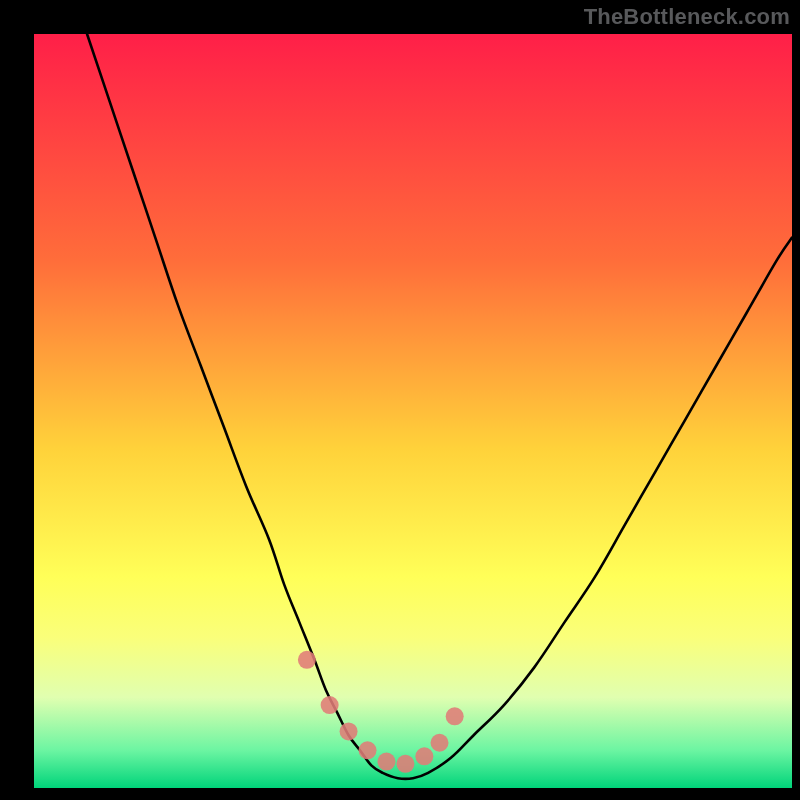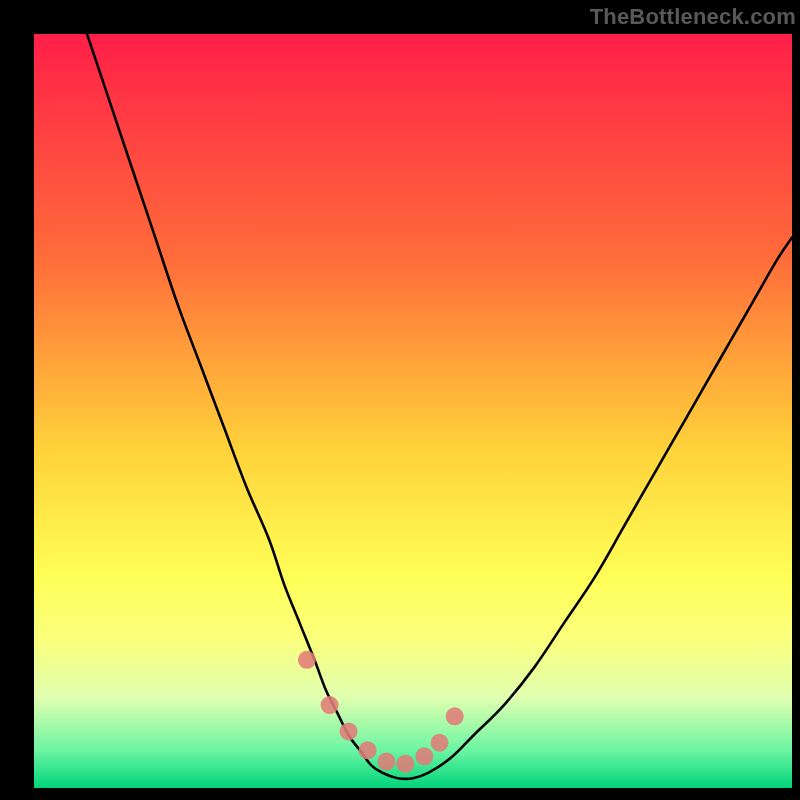--- a/index.html
+++ b/index.html
@@ -16,21 +16,21 @@
     height: 800px;
     background: #000;
   }
   .plot {
     position: absolute;
     display: block;
   }
   .watermark {
     position: absolute;
     top: 4px;
-    right: 4px;
+    right: 10px;
     font-family: Arial, Helvetica, sans-serif;
     font-size: 22px;
     font-weight: 600;
     color: #58595b;
     letter-spacing: 0.2px;
   }
 </style>
 </head>
 <body>
 <div class="wrap">

